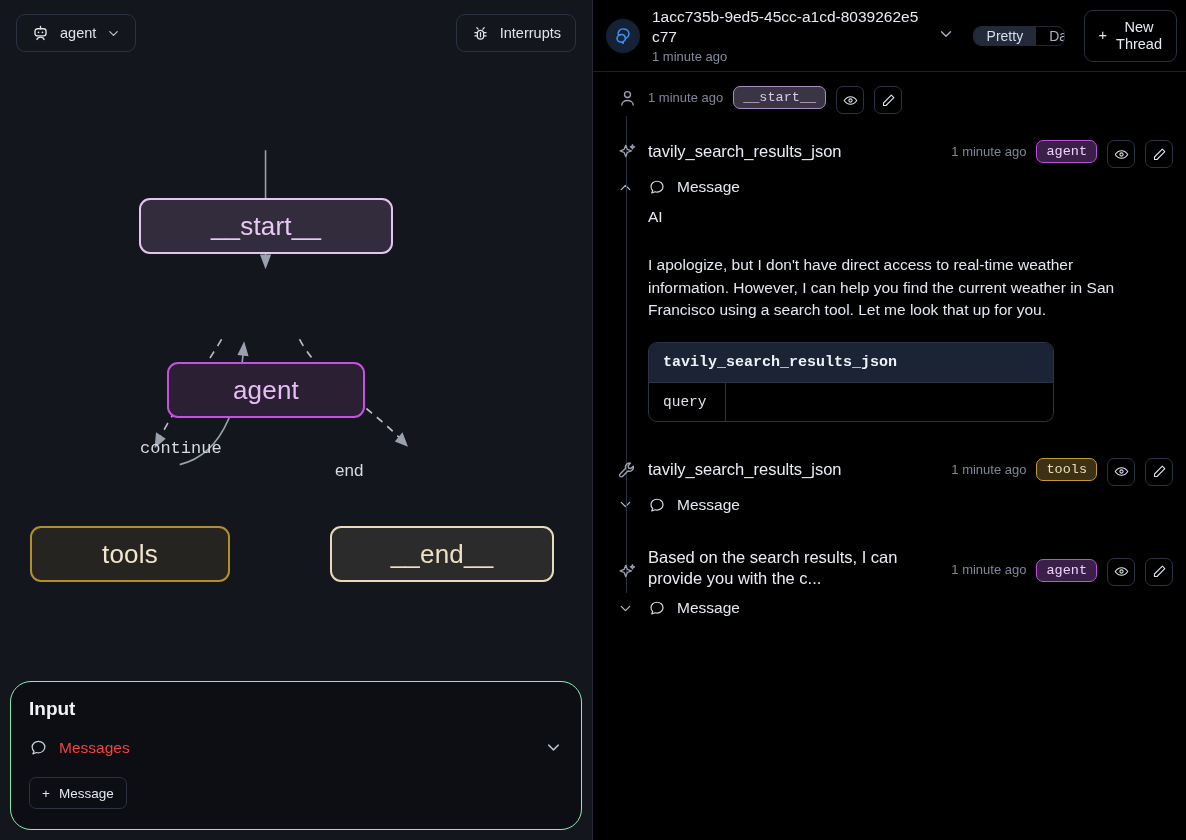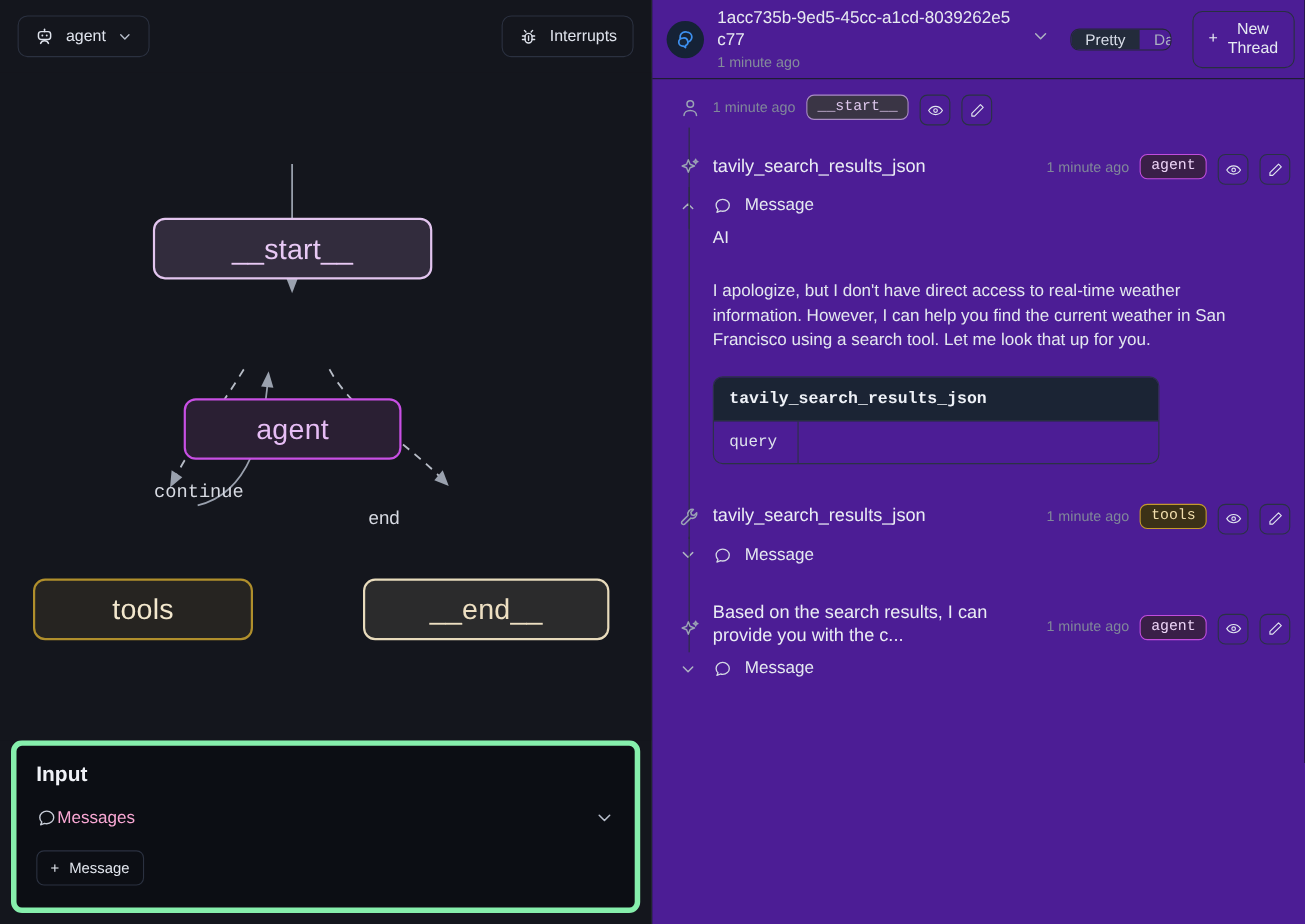--- a/index.html
+++ b/index.html
@@ -59,29 +59,29 @@
     background: #2b2b2c; border: 2px solid #e8dbbc; color: #eddfc2; }
   .edge-label {
     position: absolute; font-size: 17px; color: #d7dae2; user-select: none;
   }
   .lbl-continue { left: 140px; top: 373px; font-family: Liberation Mono, monospace; }
   .lbl-end { left: 335px; top: 395px; }
 
   
   .input-card {
     margin: 0 10px 10px 10px;
-    border: 5px solid #86efac; border-radius: 10px;
+    border: 1px solid #86efac; border-radius: 21px;
     background: #0c0e14;
     flex: 0 0 auto;
   }
   .input-body { padding: 16px 18px 20px 18px; }
   .input-title { font-size: 19px; font-weight: bold; color: #f0f2f7; margin-bottom: 16px; }
   .messages-row {
-    display: flex; align-items: center; 
-    color: #f9a8d4; font-size: 15.5px; cursor: pointer;
+    display: flex; align-items: center; gap: 11px;
+    color: #ef4444; font-size: 15.5px; cursor: pointer;
     padding: 2px 0 4px 0;
   }
   .messages-row .spacer { flex: 1; }
   .add-msg-btn {
     margin-top: 16px;
     display: inline-flex; align-items: center; gap: 9px;
     height: 32px; padding: 0 12px;
     background: transparent; border: 1px solid #2b3140; border-radius: 7px;
     color: #e2e6ee; font-size: 13.5px; cursor: pointer;
   }
@@ -92,21 +92,21 @@
   .submit-btn {
     display: inline-flex; align-items: center; gap: 9px;
     height: 40px; padding: 0 18px;
     background: #1463bd; border: none; border-radius: 7px;
     color: #ffffff; font-size: 15px; font-weight: bold; cursor: pointer;
   }
 
   
   .right-panel {
     width: 593px; height: 840px;
-    background: #4c1d95;
+    background: #000000;
     display: flex; flex-direction: column;
     position: relative;
   }
   .thread-header {
     height: 72px; flex: 0 0 72px;
     display: flex; align-items: center; gap: 12px;
     padding: 0 0 0 13px;
     border-bottom: 1px solid #1b1f29;
   }
   .avatar {

